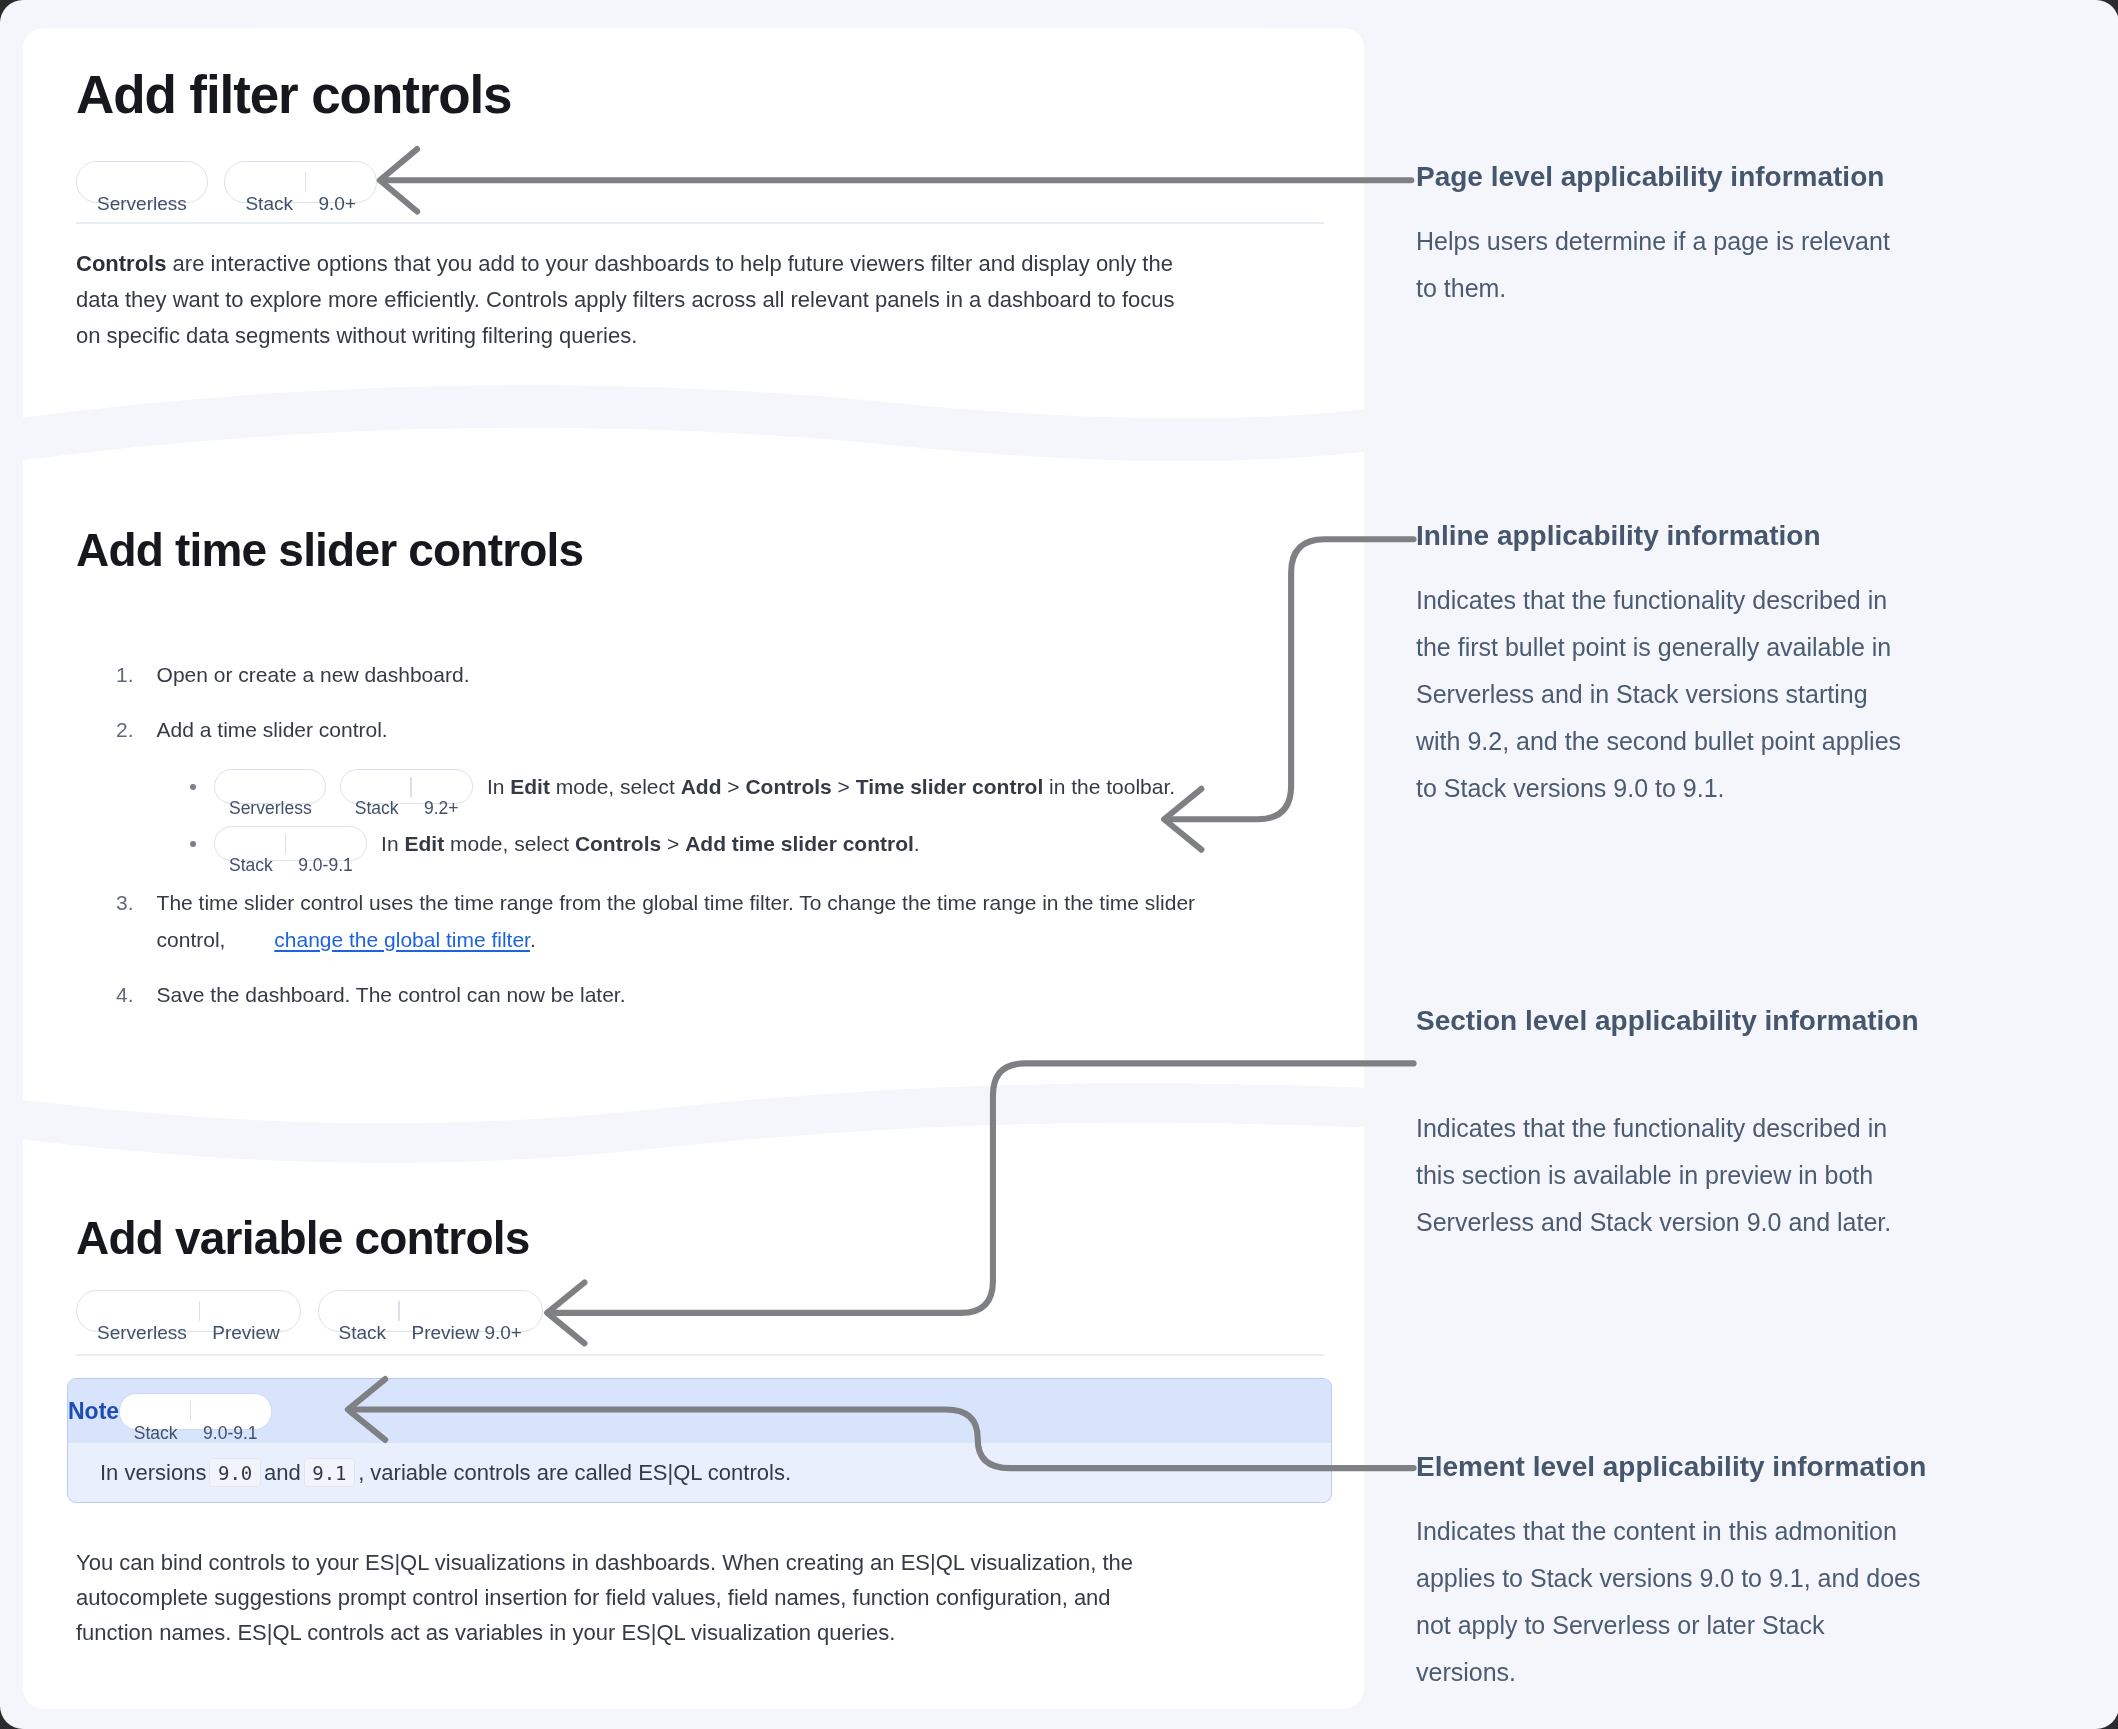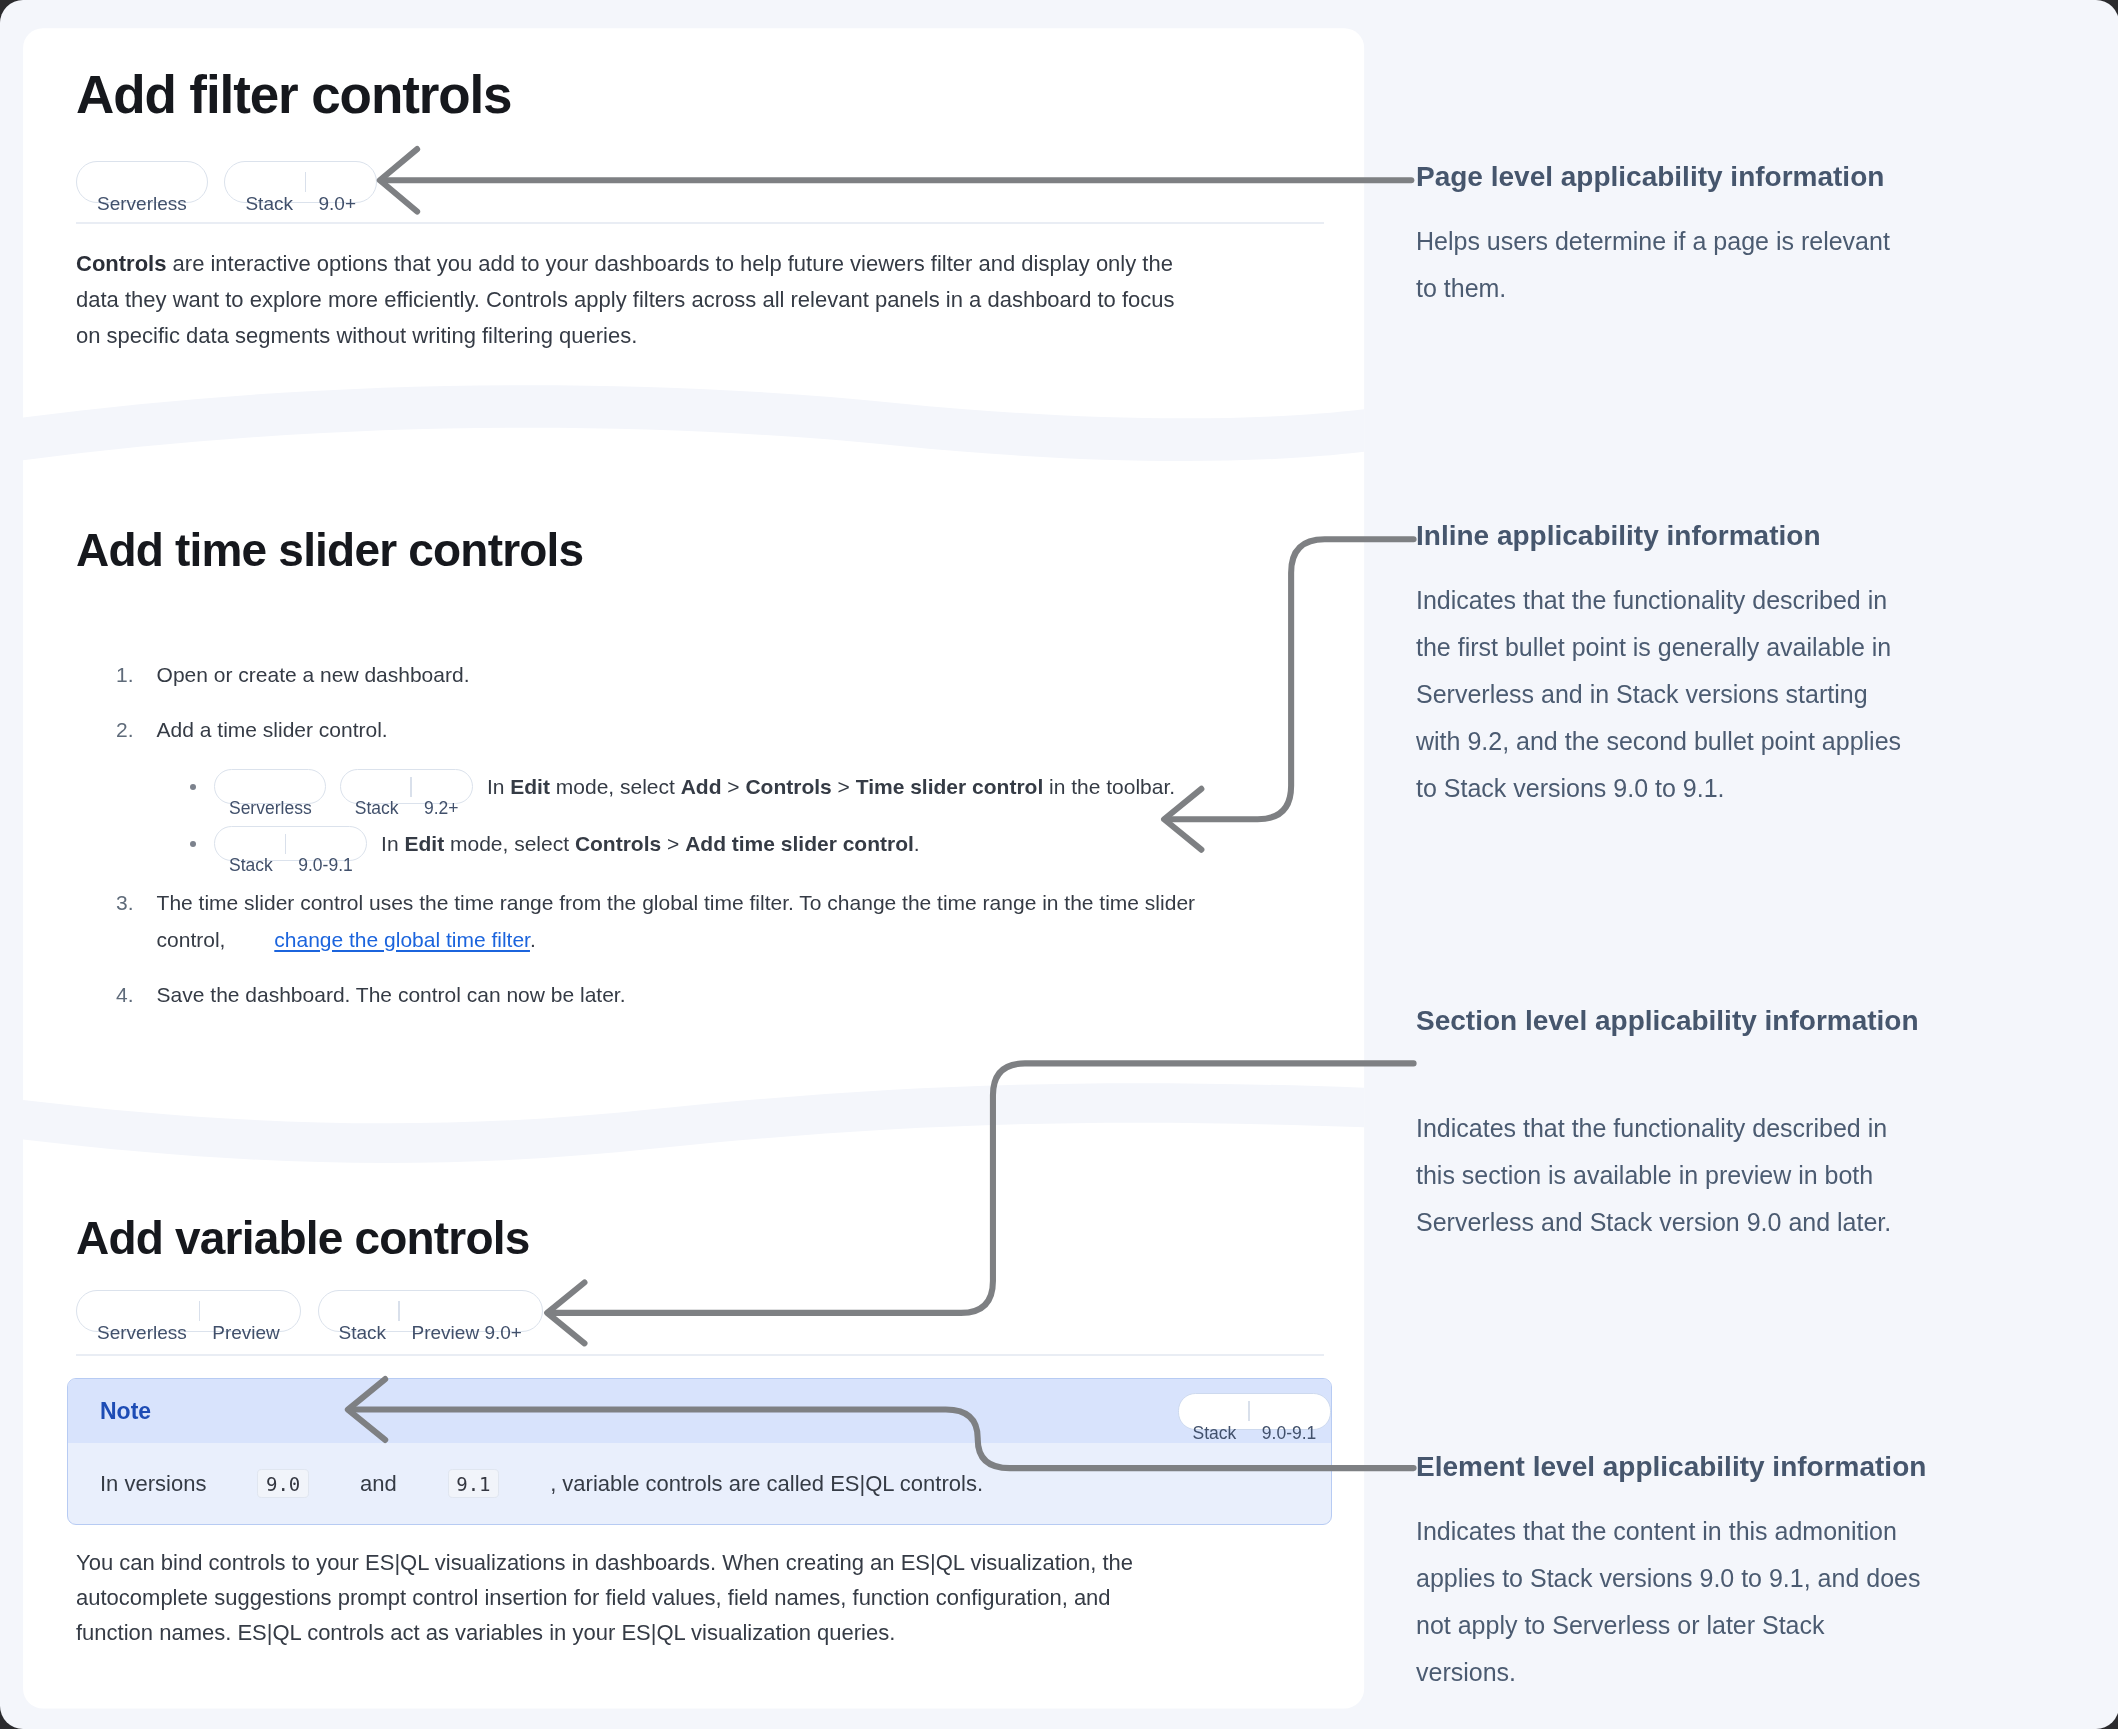--- a/index.html
+++ b/index.html
@@ -19,24 +19,24 @@
   .hr{height:1.5px;background:#e9edf4;}
   .para{font-size:22px;line-height:36px;color:#353b45;}
   .para strong{font-weight:700;color:#2b2f38;}
   .step{display:flex;align-items:flex-start;gap:10.6px;font-size:21px;line-height:37px;color:#353b45;}
   .step-num{color:#5f6b7a;min-width:30px;}
   .bullet{display:flex;align-items:center;gap:13.7px;font-size:21px;color:#353b45;white-space:nowrap;}
   .bullet-dot{width:6px;height:6px;border-radius:50%;background:#7c828d;flex:0 0 auto;margin-right:4.6px;}
   .bullet strong{font-weight:700;}
   .doc-link{color:#1b64dd;text-decoration:underline;text-underline-offset:3px;margin-left:43px;}
   .note{border:1.5px solid #b7cbf3;border-radius:9px;overflow:hidden;background:#e9effc;}
-  .note-header{height:64px;background:#d8e3fc;display:flex;align-items:center;padding-left:32px;gap:26px;justify-content:space-between;}
+  .note-header{height:64px;background:#d8e3fc;display:flex;align-items:center;}
   .note-label{font-size:23px;font-weight:700;color:#1d4cb5;}
   .note-pill{height:35px;background:#ffffff;border:1.5px solid #cdd9ee;}
-  .note-body{display:flex;align-items:center;padding-left:32px;font-size:22px;color:#353b45;height:81px;gap:48px;}
+  .note-body{display:flex;align-items:center;padding-left:32px;font-size:22px;color:#353b45;height:59px;}
   .code-chip{font-family:"DejaVu Sans Mono",monospace;font-size:19px;background:#f1f4fa;border:0.8px solid #e0e6f0;
              border-radius:4.6px;padding:2.3px 7.6px;margin:0 3px;color:#343741;}
   .ann-title{font-size:28px;font-weight:700;color:#46566d;white-space:nowrap;}
   .ann-body{font-size:25px;line-height:47px;color:#4b5b71;}
 </style>
 </head>
 <body>
 
 <div class="page">
 

